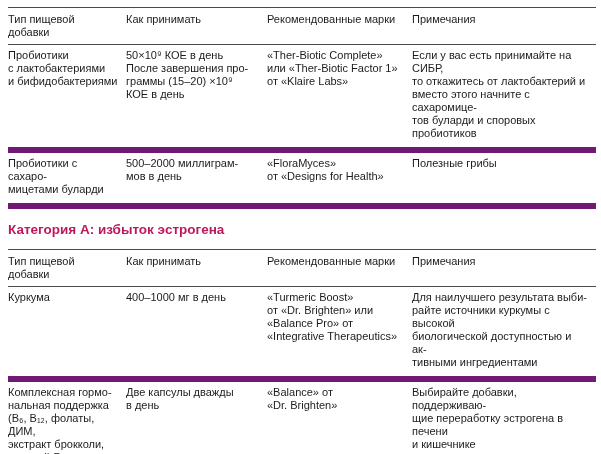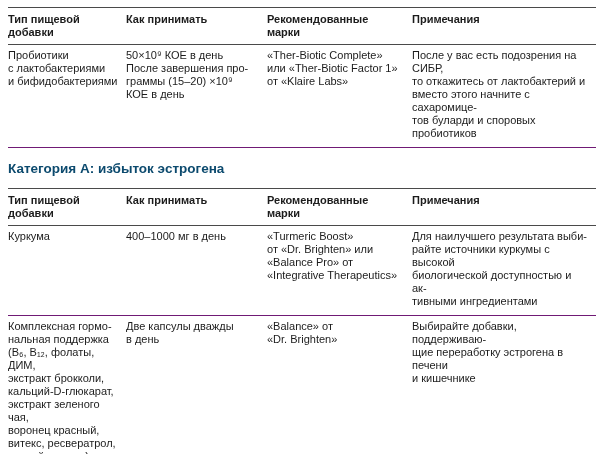--- a/index.html
+++ b/index.html
@@ -26,34 +26,33 @@
     text-align: left;
     font-weight: normal;
     white-space: pre-line;
     padding: 4px 8px 7px 0;
   }
   table.supp-table thead th {
     border-top: 1px solid #4a4a4a;
     border-bottom: 1px solid #4a4a4a;
     padding-top: 5px;
     padding-bottom: 5px;
-    font-weight: bold;
   }
   table.supp-table tbody td {
-    border-bottom: 1px solid #701a75;
+    border-bottom: 6px solid #701a75;
   }
   .col-type   { width: 118px; }
   .col-dose   { width: 141px; }
   .col-brand  { width: 145px; }
   .col-notes  { width: 184px; }
   h2.section-heading {
     font-size: 13.5px;
     line-height: 16px;
     font-weight: bold;
-    color: #0c4a6e;
+    color: #be185d;
     margin: 13px 0 11px 0;
   }
 </style>
 </head>
 <body>
 
 <div class="page">
 
   <table class="supp-table">
     <colgroup>
@@ -76,24 +75,33 @@
         <td>Пробиотики
 с лактобактериями
 и бифидобактериями</td>
         <td>50×10⁹ КОЕ в день
 После завершения про-
 граммы (15–20) ×10⁹
 КОЕ в день</td>
         <td>«Ther-Biotic Complete»
 или «Ther-Biotic Factor 1»
 от «Klaire Labs»</td>
-        <td>После у вас есть подозрения на СИБР,
+        <td>Если у вас есть принимайте на СИБР,
 то откажитесь от лактобактерий и
 вместо этого начните с сахаромице-
 тов буларди и споровых пробиотиков</td>
+      </tr>
+      <tr>
+        <td>Пробиотики с сахаро-
+мицетами буларди</td>
+        <td>500–2000 миллиграм-
+мов в день</td>
+        <td>«FloraMyces»
+от «Designs for Health»</td>
+        <td>Полезные грибы</td>
       </tr>
     </tbody>
   </table>
 
   <h2 class="section-heading">Категория А: избыток эстрогена</h2>
 
   <table class="supp-table">
     <colgroup>
       <col class="col-type">
         <col class="col-dose">

